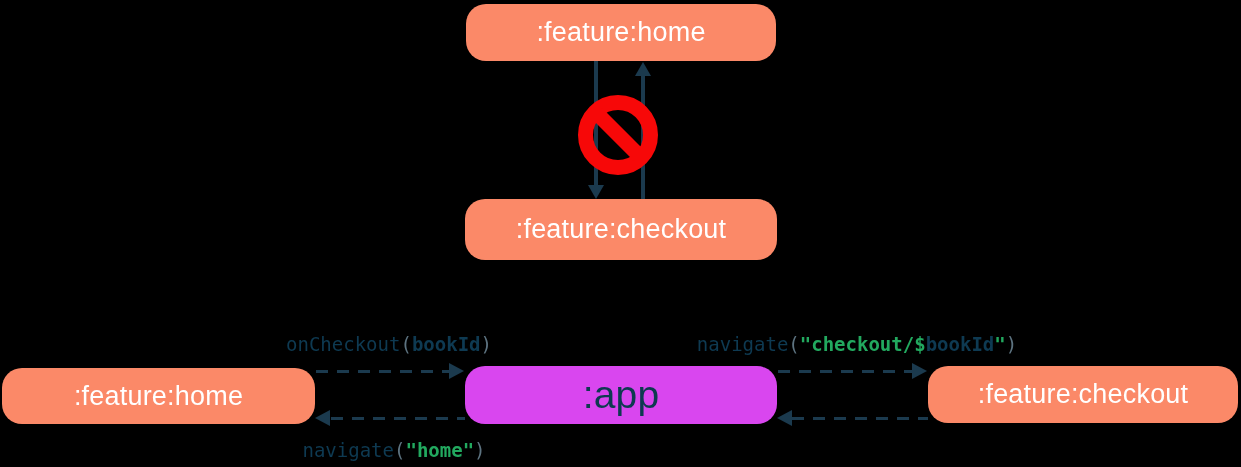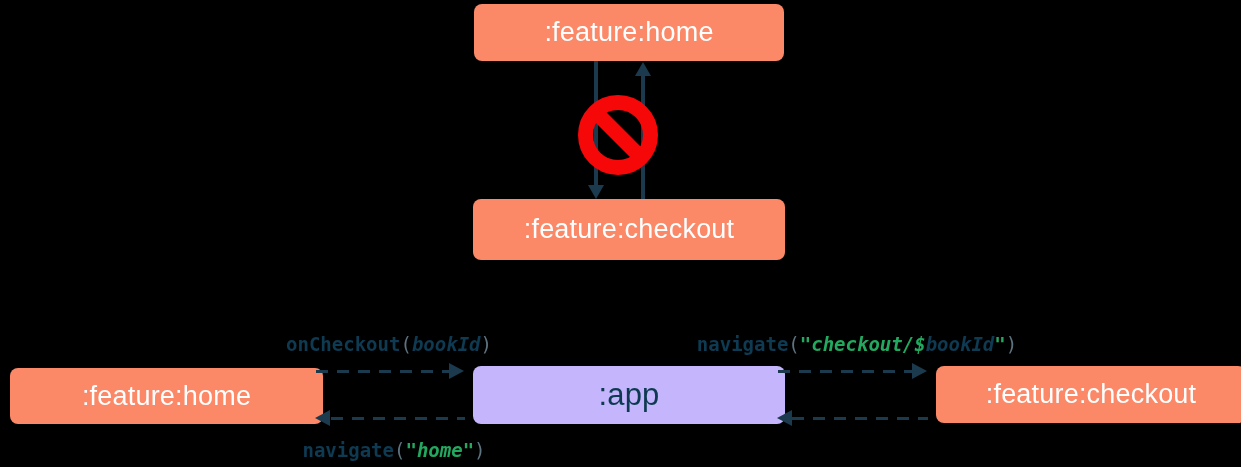--- a/index.html
+++ b/index.html
@@ -10,36 +10,35 @@
   .canvas {
     position: relative;
     width: 1241px;
     height: 467px;
     background: #000000;
     overflow: hidden;
     font-family: "Liberation Sans", sans-serif;
   }
   .box {
     position: absolute;
-    border-radius: 8px;
+    border-radius: 20px;
     display: flex;
     align-items: center;
     justify-content: center;
     font-size: 27px;
     letter-spacing: 0.2px;
-    margin-left: 8px;
   }
   .module {
     background: #FB8968;
     color: #FFFFFF;
   }
   .appbox {
-    background: #c4b5fd;
+    background: #d946ef;
     color: #0D3A50;
-    font-size: 31px;
+    font-size: 39px;
   }
   #top-home      { left: 466px; top: 4px;   width: 310px; height: 57px; }
   #top-checkout  { left: 465px; top: 199px; width: 312px; height: 61px; }
   #bottom-home   { left: 2px;   top: 368px; width: 313px; height: 56px; }
   #bottom-app    { left: 465px; top: 366px; width: 312px; height: 58px; }
   #bottom-checkout { left: 928px; top: 366px; width: 310px; height: 57px; }
 
   .vline {
     position: absolute;
     width: 4px;
@@ -97,24 +96,24 @@
     font-size: 19px;
     line-height: 24px;
     text-align: center;
     white-space: nowrap;
   }
   #label-oncheckout        { left: 239px; top: 332px; width: 300px; }
   #label-navigate-checkout { left: 682px; top: 332px; width: 350px; }
   #label-navigate-home     { left: 244px; top: 438px; width: 300px; }
   #label-onpaymentcanceled { left: 704px; top: 438px; width: 300px; }
 
-  .c-navy  { color: #0E3A52; font-weight: bold; }
+  .c-navy  { color: #0E3A52; }
   .c-green { color: #22A95F; }
   .c-gray  { color: #5D7380; }
-  .c-bold  { font-weight: bold; font-style: italic; }
+  .c-bold  { font-weight: bold; }
 </style>
 </head>
 <body>
 
 <div class="canvas">
 
   <div class="box module" id="top-home">:feature:home</div>
 
   <div class="vline" id="vline-left"></div>
   <div class="tri tri-down" id="head-down"></div>

